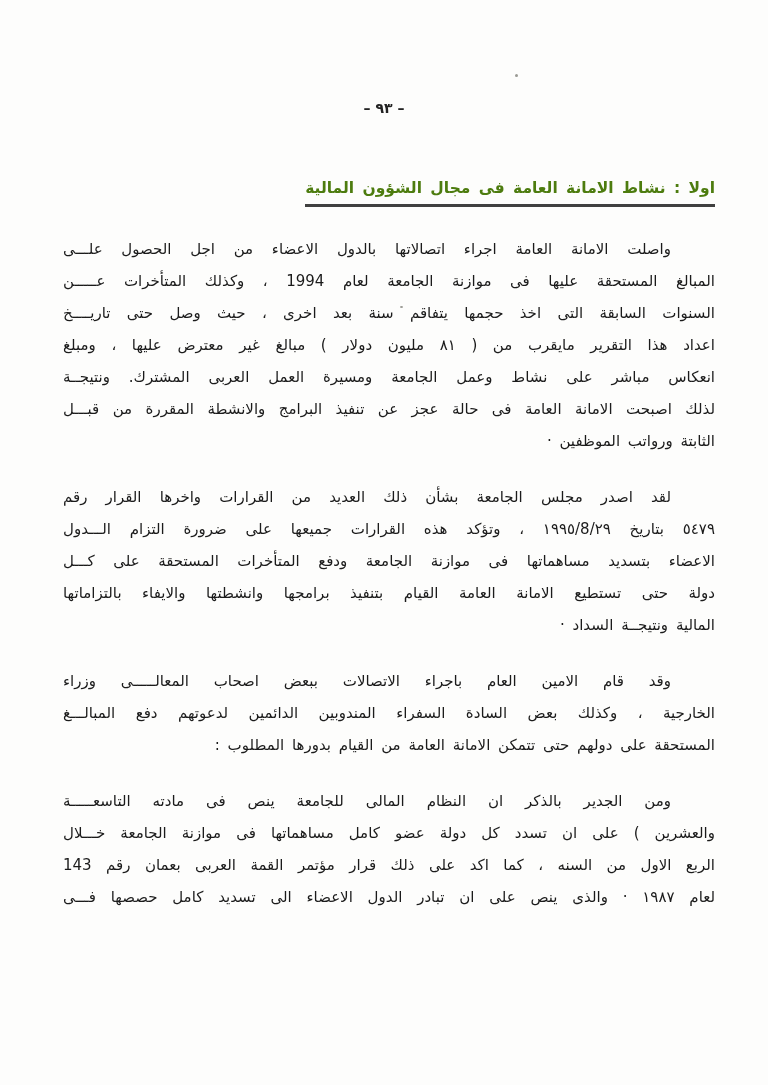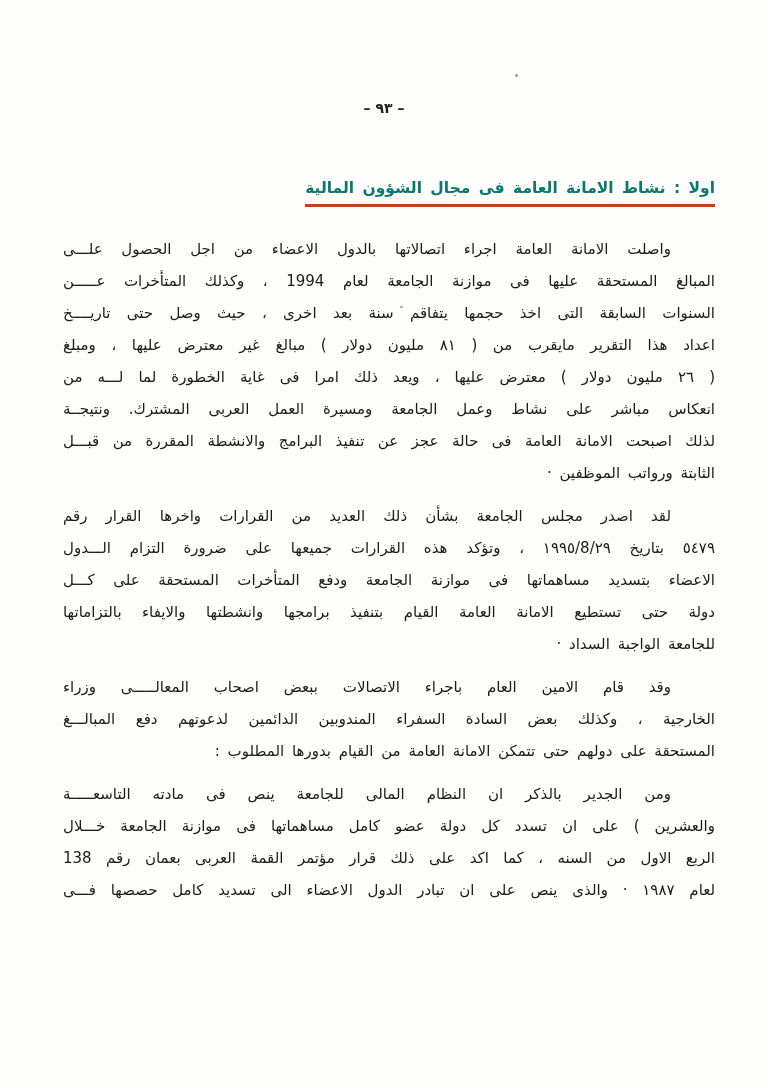--- a/index.html
+++ b/index.html
@@ -30,31 +30,31 @@
     margin: 62px 53px 0 0;
     text-align: right;
   }
   .section-heading {
     display: inline-block;
     font-size: 15.5px;
     font-weight: 700;
     letter-spacing: 0.2px;
     word-spacing: 3px;
     padding-bottom: 7px;
-    border-bottom: 3px solid #c2410c;
-    color: #0f766e;
+    border-bottom: 3px solid #404040;
+    color: #4d7c0f;
   }
   .body-text {
     margin: 26px 53px 0 63px;
     font-size: 15px;
     font-weight: 400;
     line-height: 32px;
     word-spacing: 3px;
   }
-  .para { margin-top: 11px; }
+  .para { margin-top: 24px; }
   .para:first-child { margin-top: 0; }
   .line {
     text-align: justify;
     text-align-last: justify;
     white-space: normal;
   }
   .line.indent { padding-right: 44px; }
   .line.endline {
     text-align: right;
     text-align-last: right;
@@ -81,41 +81,40 @@
     <span class="section-heading">اولا :  نشاط الامانة العامة فى مجال الشؤون المالية</span>
   </div>
 
   <div class="body-text">
 
     <div class="para">
       <div class="line indent">واصلت الامانة العامة اجراء اتصالاتها بالدول الاعضاء من اجل الحصول علـــى</div>
       <div class="line">المبالغ المستحقة عليها فى موازنة الجامعة لعام 1994 ، وكذلك المتأخرات عـــــن</div>
       <div class="line">السنوات السابقة التى اخذ حجمها يتفاقم سنة بعد اخرى ، حيث وصل حتى تاريــــخ</div>
       <div class="line">اعداد هذا التقرير مايقرب من ( ٨١ مليون دولار ) مبالغ غير معترض عليها ، ومبلغ</div>
-      <div class="line">( ٢٦ مليون دولار ) معترض عليها ، ويعد ذلك امرا فى غاية الخطورة لما لـــه من</div>
       <div class="line">انعكاس مباشر على نشاط وعمل الجامعة ومسيرة العمل العربى المشترك. ونتيجــة</div>
       <div class="line">لذلك اصبحت الامانة العامة فى حالة عجز عن تنفيذ البرامج والانشطة المقررة من قبـــل</div>
       <div class="line endline">الثابتة ورواتب الموظفين ·</div>
     </div>
 
     <div class="para">
       <div class="line indent">لقد اصدر مجلس الجامعة بشأن ذلك العديد من القرارات واخرها القرار رقم</div>
       <div class="line">٥٤٧٩ بتاريخ ١٩٩٥/8/٢٩ ، وتؤكد هذه القرارات جميعها على ضرورة التزام الـــدول</div>
       <div class="line">الاعضاء بتسديد مساهماتها فى موازنة الجامعة ودفع المتأخرات المستحقة على كـــل</div>
       <div class="line">دولة حتى تستطيع الامانة العامة القيام بتنفيذ برامجها وانشطتها والايفاء بالتزاماتها</div>
-      <div class="line endline">للجامعة الواجبة السداد ·</div>
+      <div class="line endline">المالية ونتيجــة السداد ·</div>
     </div>
 
     <div class="para">
       <div class="line indent">وقد قام الامين العام باجراء الاتصالات ببعض اصحاب المعالـــــى وزراء</div>
       <div class="line">الخارجية ، وكذلك بعض السادة السفراء المندوبين الدائمين لدعوتهم دفع المبالـــغ</div>
       <div class="line endline">المستحقة على دولهم حتى تتمكن الامانة العامة من القيام بدورها المطلوب :</div>
     </div>
 
     <div class="para">
       <div class="line indent">ومن الجدير بالذكر ان النظام المالى للجامعة ينص فى مادته التاسعـــــة</div>
       <div class="line">والعشرين ) على ان تسدد كل دولة عضو كامل مساهماتها فى موازنة الجامعة خـــلال</div>
-      <div class="line">الربع الاول من السنه ، كما اكد على ذلك قرار مؤتمر القمة العربى بعمان رقم 138</div>
+      <div class="line">الربع الاول من السنه ، كما اكد على ذلك قرار مؤتمر القمة العربى بعمان رقم 143</div>
       <div class="line">لعام ١٩٨٧ · والذى ينص على ان تبادر الدول الاعضاء الى تسديد كامل حصصها فـــى</div>
     </div>
 
   </div>
 </div>
 
 </body></html>

